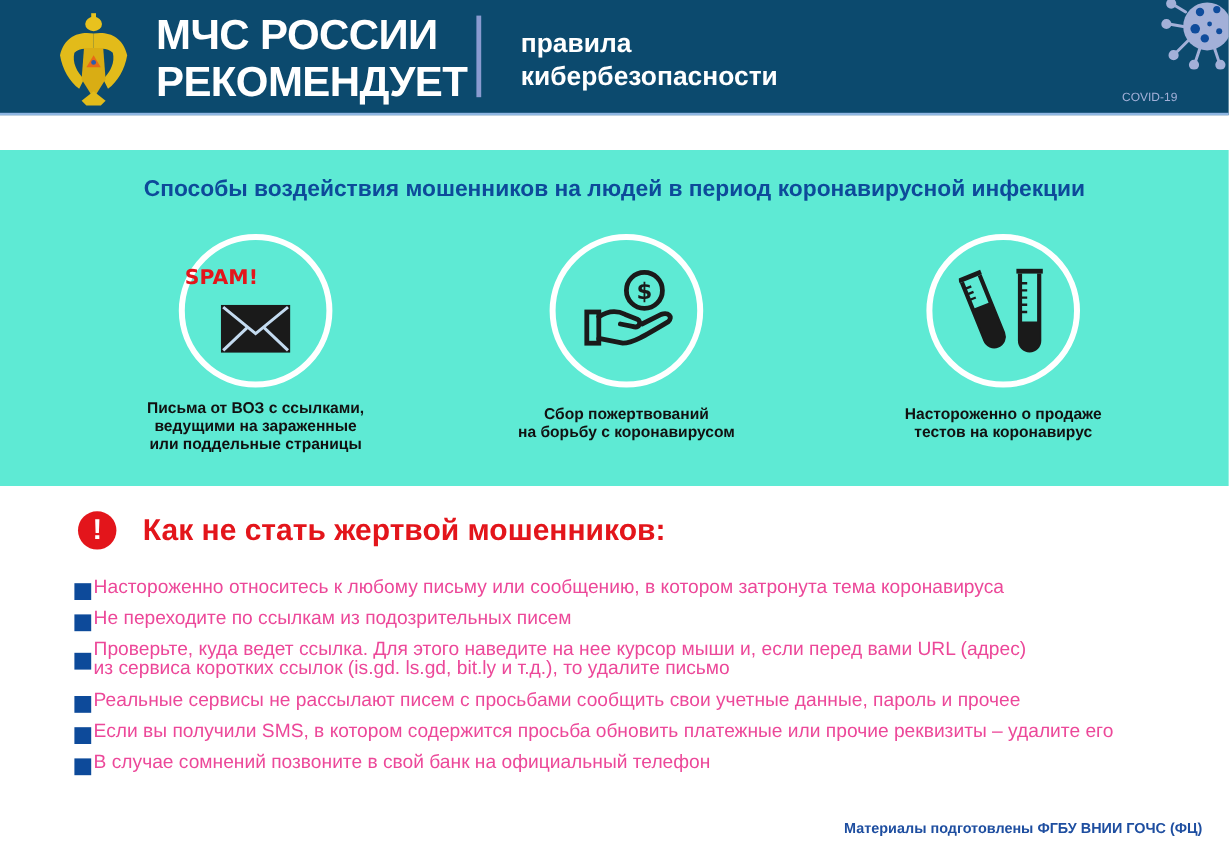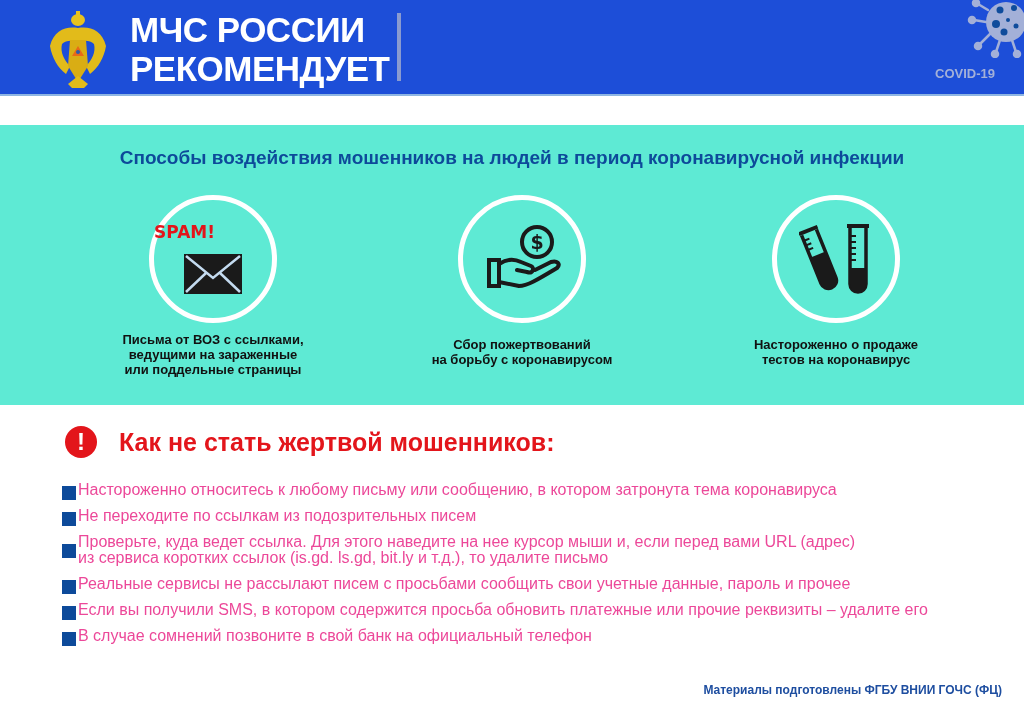--- a/index.html
+++ b/index.html
@@ -1,41 +1,41 @@
 <!DOCTYPE html>
 <html><head>
   <meta charset="utf-8">
   <style>
     * { margin: 0; padding: 0; box-sizing: border-box; }
     html, body { width: 1024px; height: 723px; overflow: hidden; background: #ffffff; }
     body { font-family: "Liberation Sans", "DejaVu Sans", sans-serif; position: relative; }
 
     .header {
       position: absolute; left: 0; top: 0; width: 1024px; height: 96px;
-      background: #1d4ed8;
+      background: #0c4a6e;
       border-bottom: 2px solid #8fb6e2;
     }
     .emblem { position: absolute; left: 46px; top: 10px; width: 64px; height: 80px; }
     .title-block {
       position: absolute; left: 130px; top: 10px;
       color: #ffffff; font-weight: bold; font-size: 35px; line-height: 39px;
       letter-spacing: -0.5px;
     }
     .title-sep {
       position: absolute; left: 397px; top: 13px; width: 4px; height: 68px;
       background: #8a9bd0;
     }
     .subtitle-block {
       position: absolute; left: 434px; top: 22px;
       color: #ffffff; font-weight: bold; font-size: 22px; line-height: 28px;
     }
     .virus { position: absolute; left: 962px; top: 0px; width: 62px; height: 58px; }
     .covid-label {
-      position: absolute; left: 935px; top: 66px;
-      color: #a3b0d8; font-weight: bold; font-size: 13px;
+      position: absolute; left: 935px; top: 76px;
+      color: #a3b0d8; font-weight: normal; font-size: 10px;
     }
 
     .band {
       position: absolute; left: 0; top: 125px; width: 1024px; height: 280px;
       background: #5eead4;
     }
     .band-title {
       position: absolute; left: 0; top: 22px; width: 1024px; text-align: center;
       color: #0d4a9a; font-weight: bold; font-size: 19px;
     }
@@ -92,20 +92,24 @@
     <path d="M24 30 L40 30 L42 56 L32 72 L22 56 Z" fill="#d9ad14"></path>
     <path d="M32 36 L38 46 L26 46 Z" fill="#e86a17"></path>
     <circle cx="32" cy="42" r="2" fill="#2a5cae"></circle>
     <path d="M22 74 L32 66 L42 74 L38 78 L26 78 Z" fill="#e2bb1a"></path>
   </svg>
   <div class="title-block">
     <div>МЧС РОССИИ</div>
     <div>РЕКОМЕНДУЕТ</div>
   </div>
   <div class="title-sep"></div>
+  <div class="subtitle-block">
+    <div>правила</div>
+    <div>кибербезопасности</div>
+  </div>
   <svg class="virus" viewBox="0 0 62 58">
     <circle cx="44" cy="22" r="20" fill="#a3b0d8"></circle>
     <g stroke="#a3b0d8" stroke-width="2.5" stroke-linecap="round">
       <line x1="24" y1="22" x2="12" y2="20"></line>
         <circle cx="10" cy="20" r="3" fill="#a3b0d8"></circle>
       <line x1="28" y1="34" x2="18" y2="44"></line>
         <circle cx="16" cy="46" r="3" fill="#a3b0d8"></circle>
       <line x1="38" y1="40" x2="34" y2="52"></line>
         <circle cx="33" cy="54" r="3" fill="#a3b0d8"></circle>
       <line x1="50" y1="40" x2="54" y2="52"></line>

